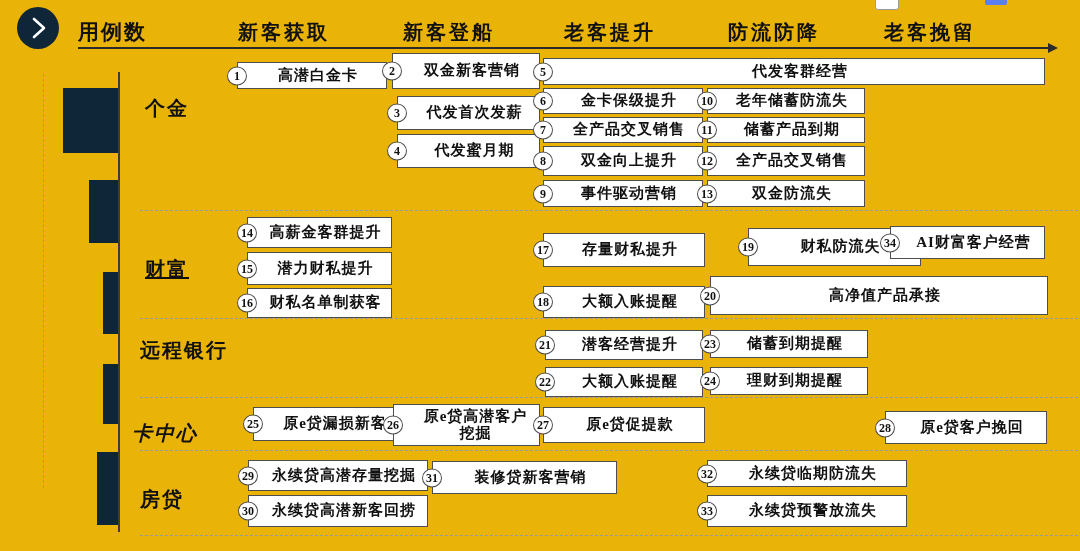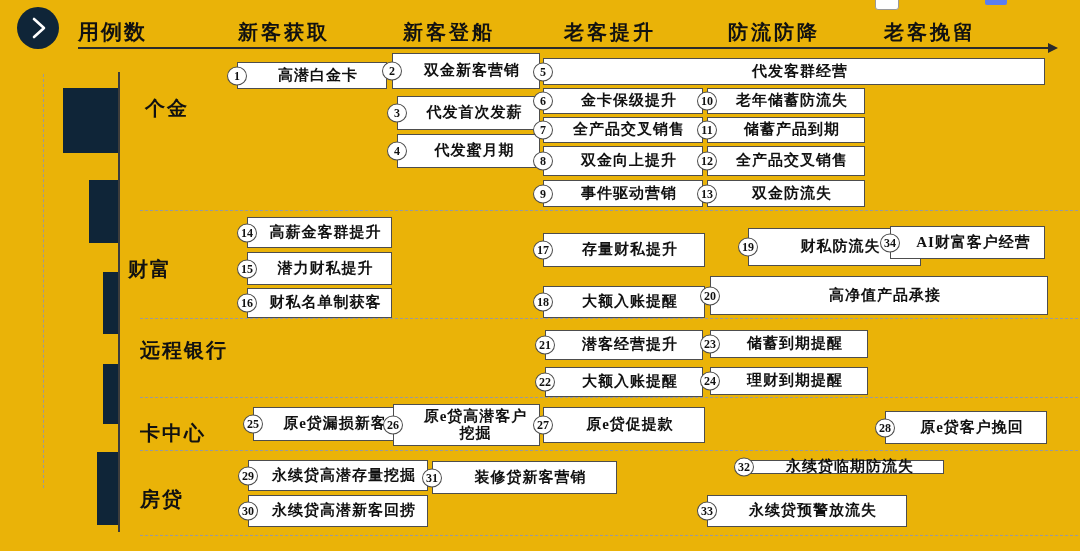--- a/index.html
+++ b/index.html
@@ -60,23 +60,23 @@
 
   <div class="vdash"></div>
   <div class="vaxis"></div>
   <div class="bar" style="left:63px;top:88px;width:55px;height:65px;"></div>
   <div class="bar" style="left:89px;top:180px;width:29px;height:63px;"></div>
   <div class="bar" style="left:103px;top:272px;width:15px;height:62px;"></div>
   <div class="bar" style="left:103px;top:364px;width:15px;height:60px;"></div>
   <div class="bar" style="left:97px;top:452px;width:21px;height:73px;"></div>
 
   <div class="row-label" style="left:145px;top:95px;">个金</div>
-  <div class="row-label" style="left:128px;top:256px;">财富</div>
+  <div class="row-label" style="left:145px;top:256px;text-decoration:underline;">财富</div>
   <div class="row-label" style="left:140px;top:337px;">远程银行</div>
-  <div class="row-label" style="left:140px;top:420px;">卡中心</div>
+  <div class="row-label" style="left:132px;top:420px;font-style:italic;">卡中心</div>
   <div class="row-label" style="left:140px;top:486px;">房贷</div>
 
   <div class="hsep" style="top:210px;"></div>
   <div class="hsep" style="top:318px;"></div>
   <div class="hsep" style="top:397px;"></div>
   <div class="hsep" style="top:450px;"></div>
   <div class="hsep" style="top:535px;"></div>
 
   <div class="ub" style="left:237px;top:62px;width:150px;height:27px;">
     <span class="nc">1</span>
@@ -203,21 +203,21 @@
     <span class="ul">永续贷高潜存量挖掘</span>
   </div>
   <div class="ub" style="left:248px;top:495px;width:180px;height:32px;">
     <span class="nc">30</span>
     <span class="ul">永续贷高潜新客回捞</span>
   </div>
   <div class="ub" style="left:432px;top:461px;width:185px;height:33px;">
     <span class="nc">31</span>
     <span class="ul">装修贷新客营销</span>
   </div>
-  <div class="ub" style="left:744px;top:460px;width:200px;height:14px;">
+  <div class="ub" style="left:707px;top:460px;width:200px;height:27px;">
     <span class="nc">32</span>
     <span class="ul">永续贷临期防流失</span>
   </div>
   <div class="ub" style="left:707px;top:495px;width:200px;height:32px;">
     <span class="nc">33</span>
     <span class="ul">永续贷预警放流失</span>
   </div>
 
 </div>
 

